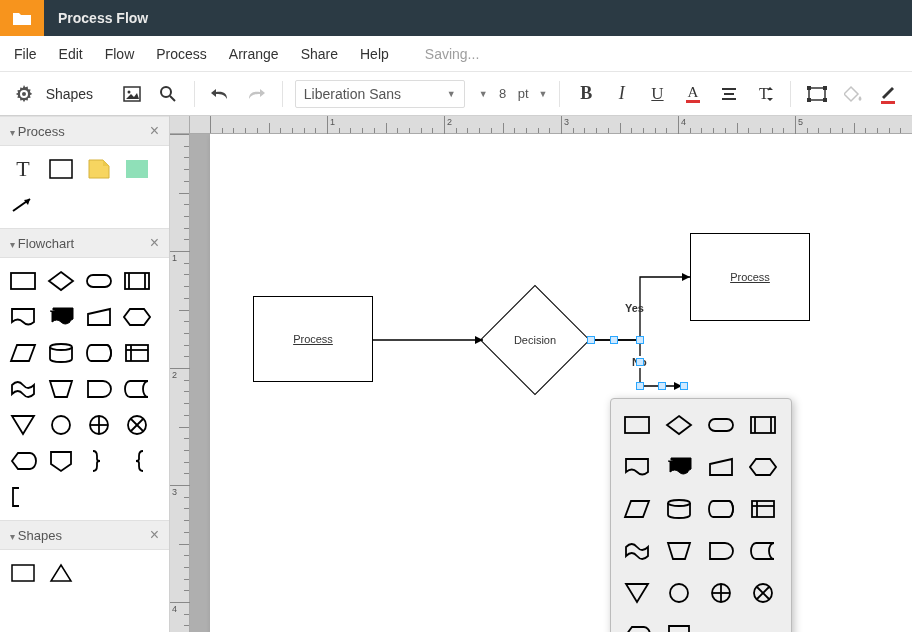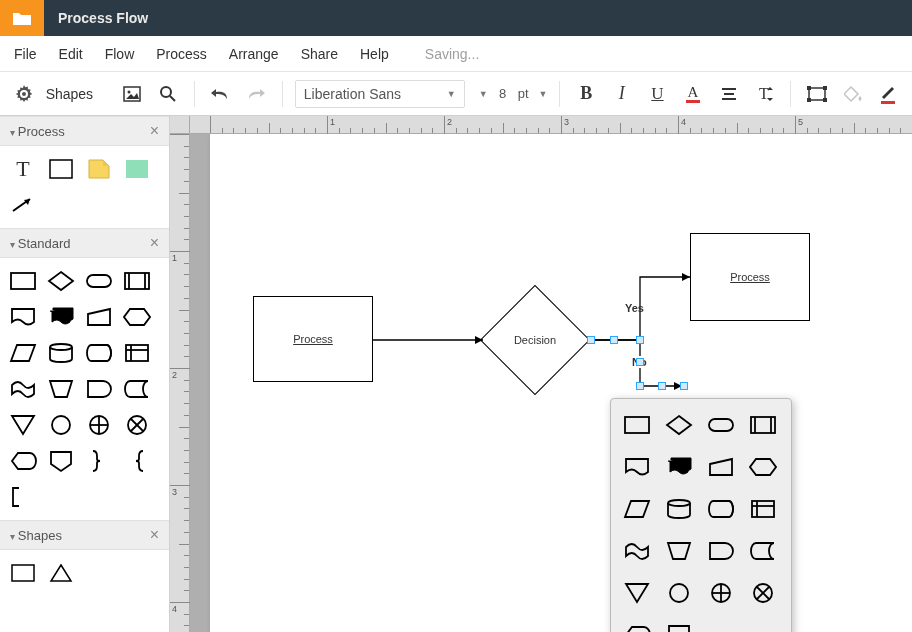--- a/index.html
+++ b/index.html
@@ -223,21 +223,21 @@
         </div>
       <div class="shapecell">
           <svg width="26" height="18">
             <line x1="3" y1="15" x2="20" y2="3" stroke="#000" stroke-width="2"></line>
             <path d="M20 3 L14 4 L18 9 Z" fill="#000"></path>
           </svg>
         </div>
     </div>
 
     <div class="section-hdr">
-      <span class="label">Standard</span>
+      <span class="label">Flowchart</span>
       <span class="close">×</span>
     </div>
     <div class="palette" id="flowchart-palette">
         <div class="shapecell">
           <svg width="28" height="24">
             <rect x="2" y="4" width="24" height="16" fill="none" stroke="#000" stroke-width="1.8"></rect>
           </svg>
         </div>
         <div class="shapecell">
           <svg width="28" height="24">

